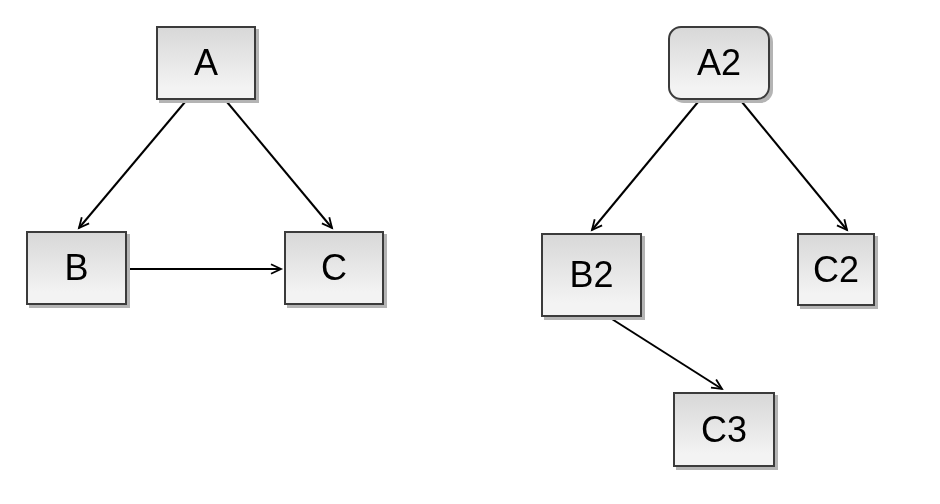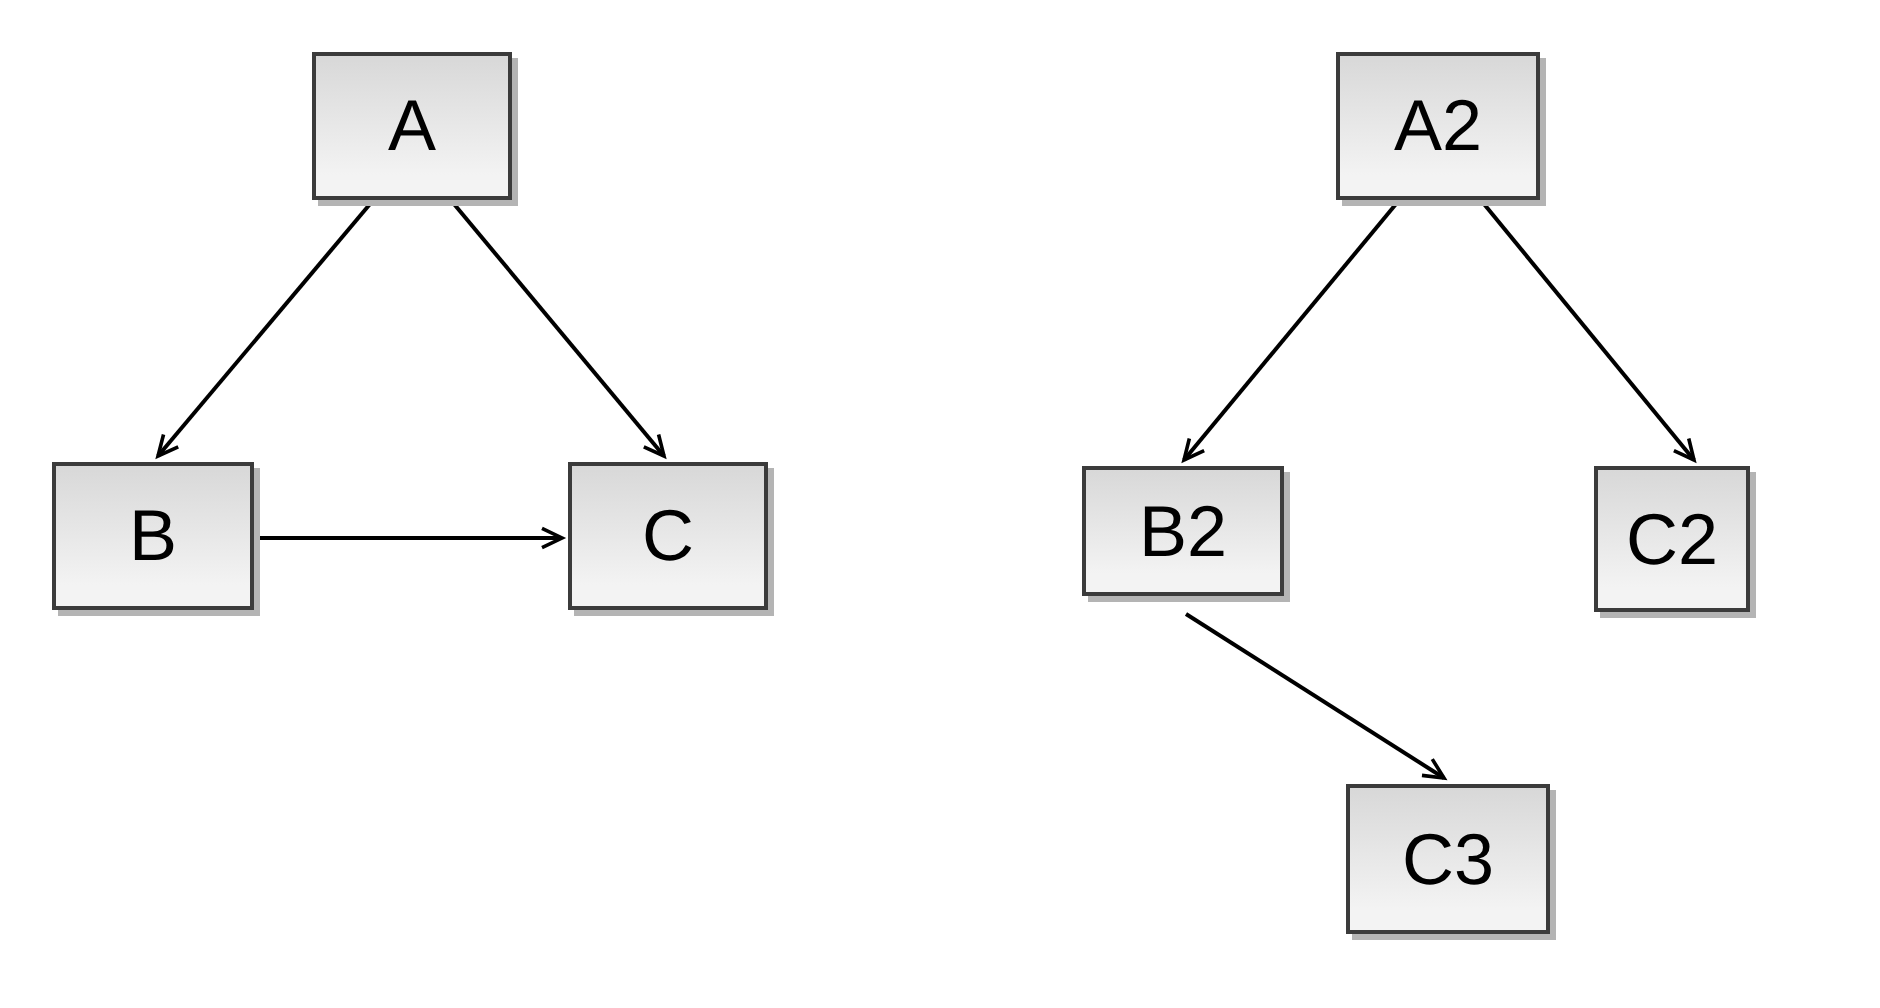--- a/index.html
+++ b/index.html
@@ -71,24 +71,24 @@
   <div id="nodes-layer">
       <div class="node" style="left: 156px; top: 26px; width: 100px; height: 74px;">
         <span class="node-label">A</span>
       </div>
       <div class="node" style="left: 26px; top: 231px; width: 101px; height: 74px;">
         <span class="node-label">B</span>
       </div>
       <div class="node" style="left: 284px; top: 231px; width: 100px; height: 74px;">
         <span class="node-label">C</span>
       </div>
-      <div class="node" style="left: 668px; top: 26px; width: 102px; height: 74px;">
+      <div class="node" style="left: 668px; top: 26px; width: 102px; height: 74px; border-radius: 13px;">
         <span class="node-label">A2</span>
       </div>
-      <div class="node" style="left: 541px; top: 233px; width: 101px; height: 65px;">
+      <div class="node" style="left: 541px; top: 233px; width: 101px; height: 84px;">
         <span class="node-label">B2</span>
       </div>
       <div class="node" style="left: 797px; top: 233px; width: 78px; height: 73px;">
         <span class="node-label">C2</span>
       </div>
       <div class="node" style="left: 673px; top: 392px; width: 102px; height: 75px; align-items: center;">
         <span class="node-label">C3</span>
       </div>
     </div>
 </div>

